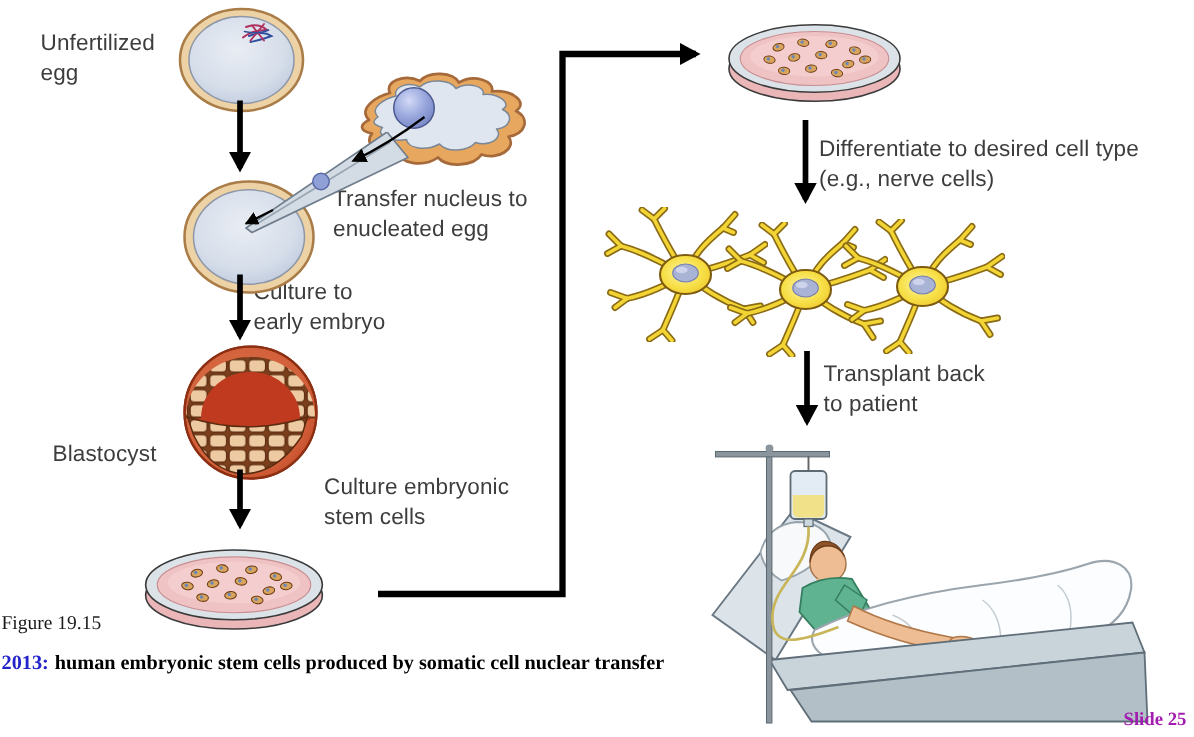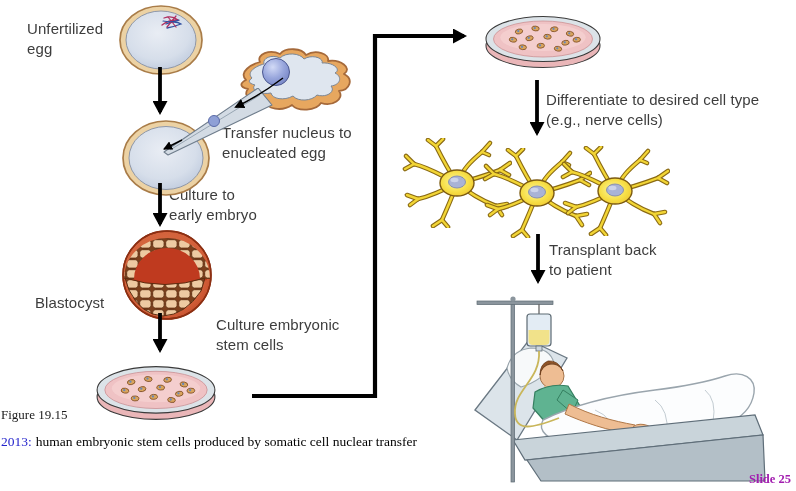--- a/index.html
+++ b/index.html
@@ -14,21 +14,21 @@
   .lbl.center{text-align:center;}
   .abs{position:absolute;}
   .figlabel{
     position:absolute;left:1px;top:407px;
     font-family:"Liberation Serif","DejaVu Serif",serif;
     font-size:13px;color:#1a1a1a;text-align:center;
   }
   .caption{
     position:absolute;left:1px;top:434px;
     font-family:"Liberation Serif","DejaVu Serif",serif;
-    font-size:13.5px;font-weight:normal;color:#000;
+    font-size:13.5px;font-weight:bold;color:#000;
   }
   .caption .year{color:#2323cc;margin-right:4px;}
   .slidenum{
     position:absolute;right:5px;bottom:4px;
     font-family:"Liberation Serif","DejaVu Serif",serif;
     font-size:12.5px;font-weight:bold;color:#a21caf;
   }
   svg{display:block;}
 </style>
 </head>

